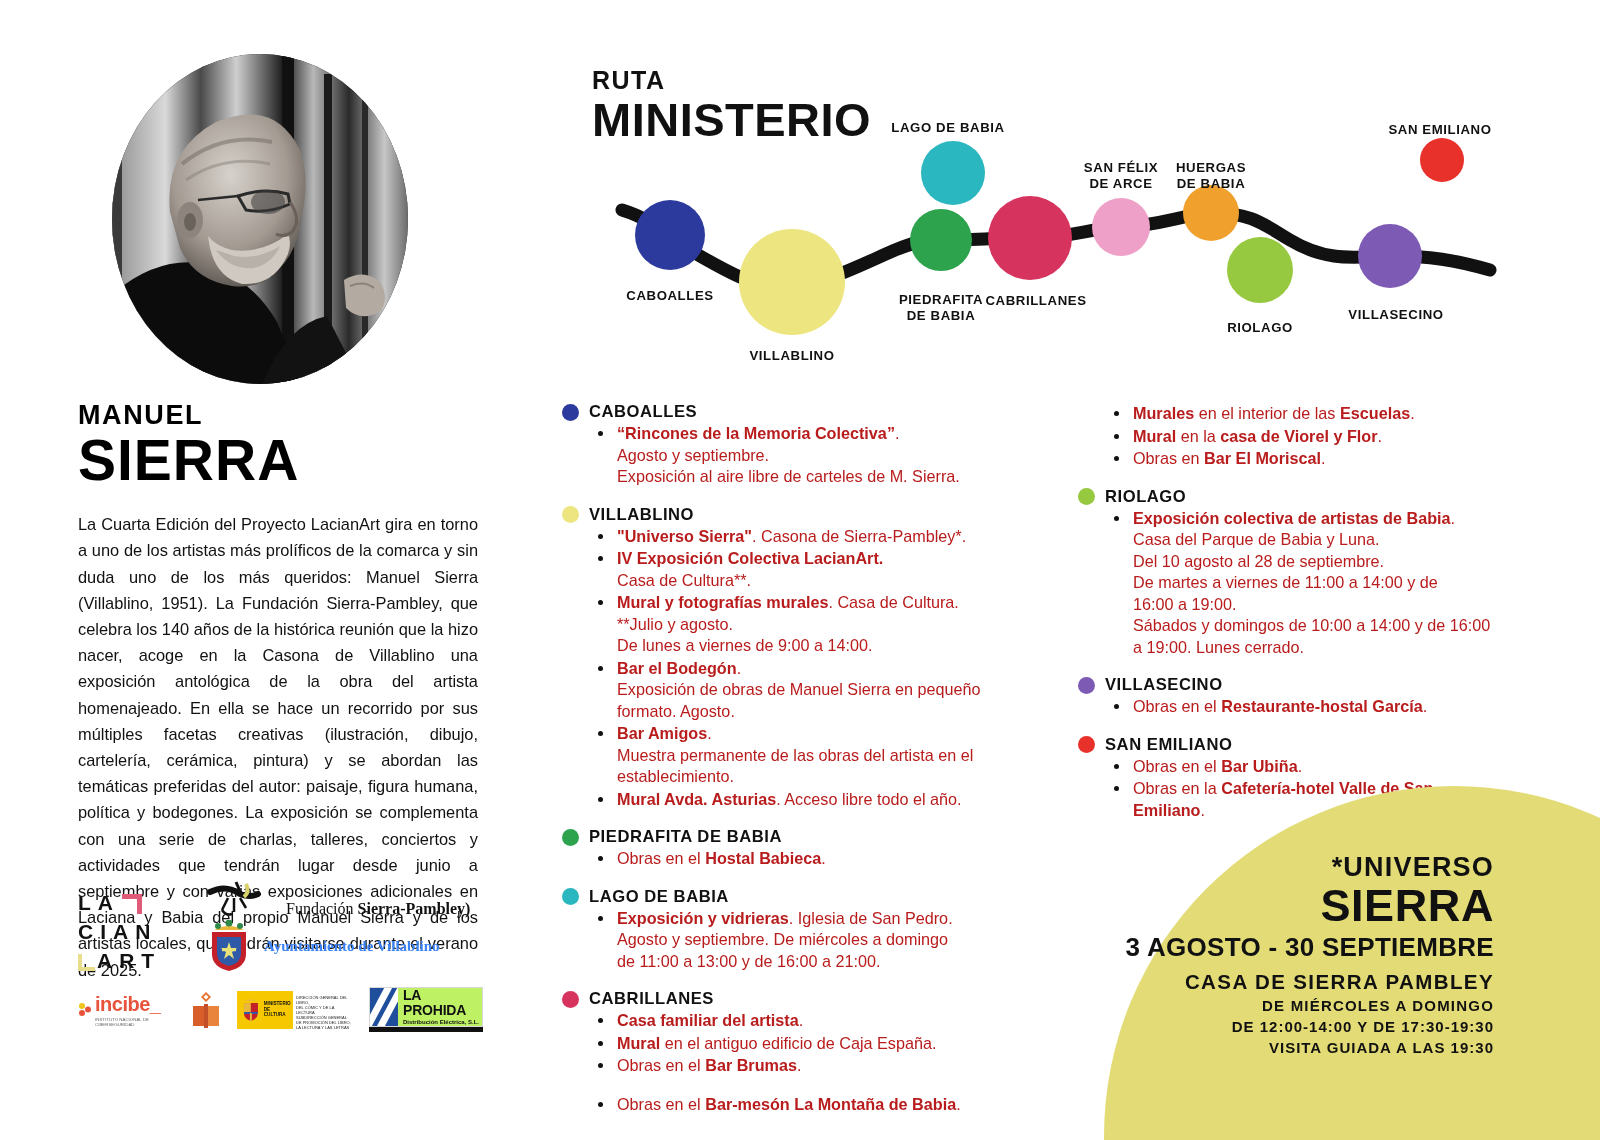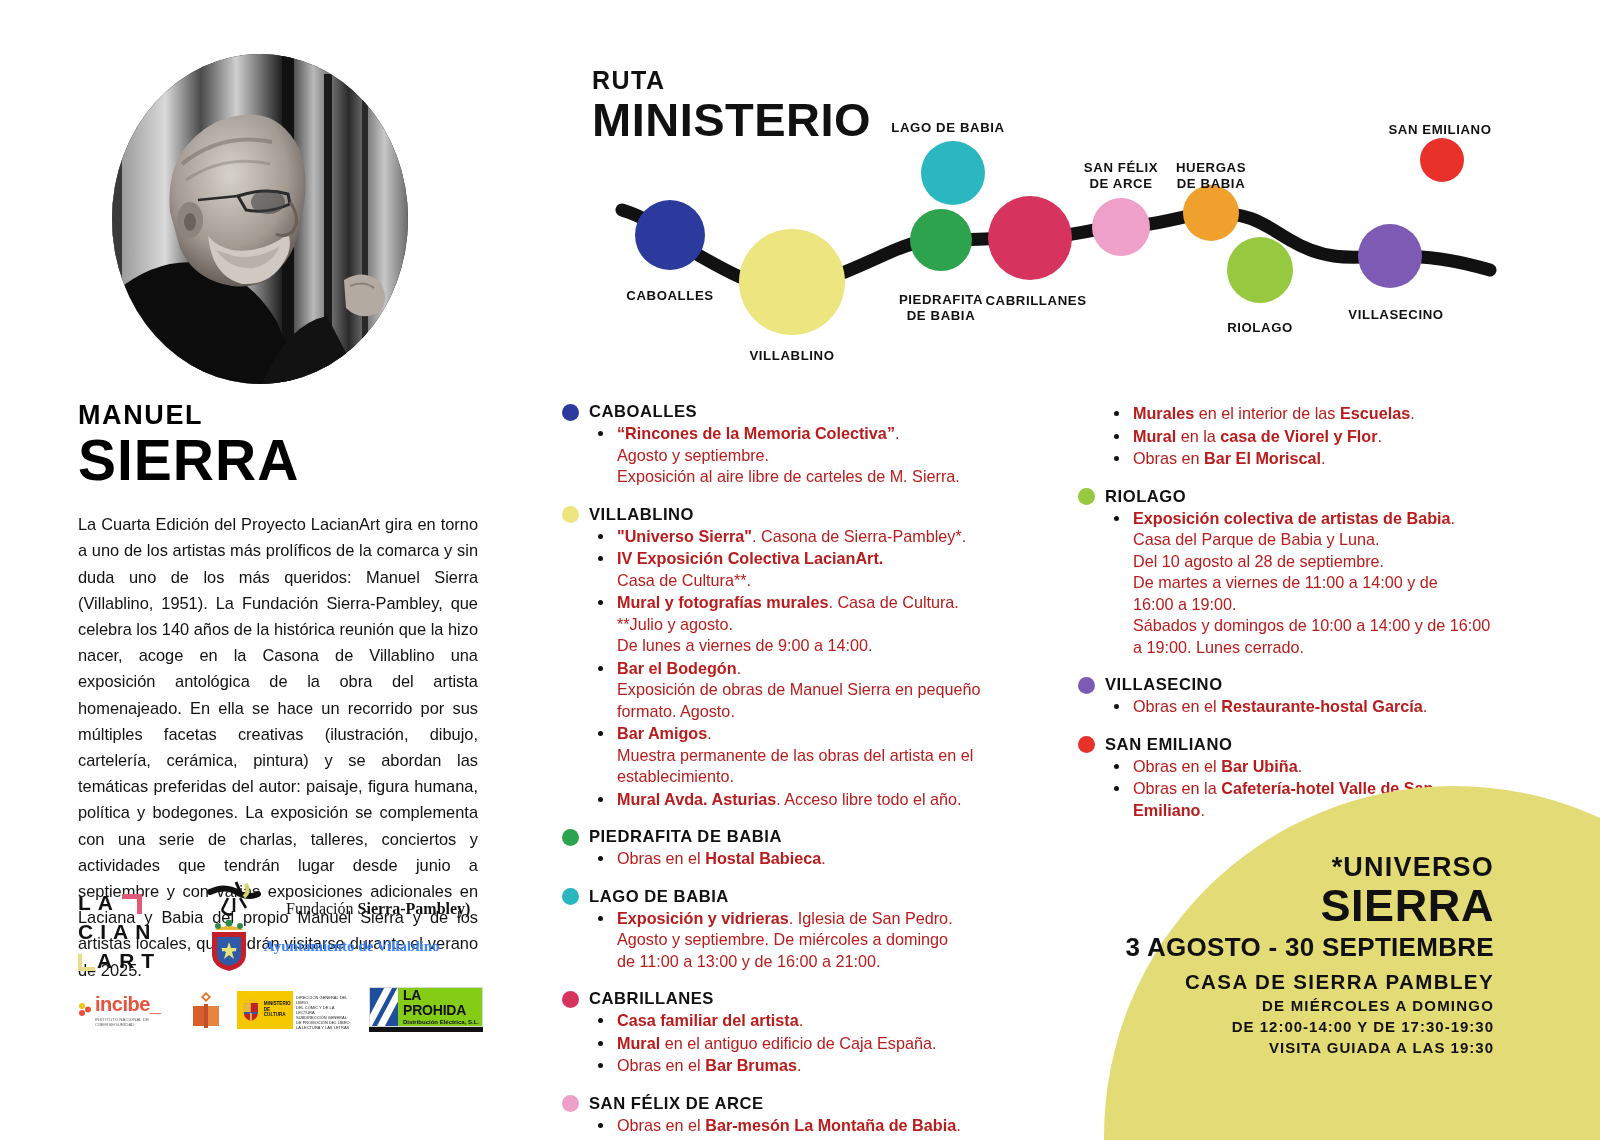--- a/index.html
+++ b/index.html
@@ -72,21 +72,21 @@
     width:118px;height:38px;background:#f6c800;
     display:flex;align-items:center;position:relative;overflow:hidden;
   }
   .min-left{width:52px;display:flex;align-items:center;gap:3px;padding-left:4px;}
   .min-lbl{font-size:4.6px;font-weight:bold;color:#111;line-height:5.4px;}
   .min-right{
     flex:1;background:#ffffff;height:38px;
     font-size:4px;color:#222;line-height:5px;padding:4px 3px;box-sizing:border-box;
   }
   .prohida{
-    width:112px;height:38px;background:#84cc16;border:1px solid #d8d8d8;
+    width:112px;height:38px;background:#bef264;border:1px solid #d8d8d8;
     display:flex;align-items:center;overflow:hidden;
   }
   .prohida-mark{width:30px;height:38px;background:#1f4f9c;position:relative;overflow:hidden;}
   .prohida-mark:before,.prohida-mark:after{
     content:"";position:absolute;background:#fff;width:7px;height:60px;
     transform:rotate(28deg);top:-10px;
   }
   .prohida-mark:before{left:4px;}
   .prohida-mark:after{left:17px;}
   .prohida-txt{padding-left:5px;}
@@ -423,24 +423,20 @@
           <span class="town-dot" style="background: rgb(214, 51, 94);"></span>
           <span class="town-name">CABRILLANES</span>
         </div>
         <ul class="town-items">
           <li><b>Casa familiar del artista</b>.</li>
           <li><b>Mural</b> en el antiguo edificio de Caja España.</li>
           <li>Obras en el <b>Bar Brumas</b>.</li>
         </ul>
       </div>
       <div class="town">
-        <div class="town-head">
-          <span class="town-dot" style="background: rgb(239, 160, 200);"></span>
-          <span class="town-name">SAN FÉLIX DE ARCE</span>
-        </div>
         <ul class="town-items">
           <li>Obras en el <b>Bar-mesón La Montaña de Babia</b>.</li>
         </ul>
       </div>
     </div>
 
   <div class="col-right" id="col-right">
       <div class="town">
         <ul class="town-items">
           <li><b>Murales</b> en el interior de las <b>Escuelas</b>.</li>

